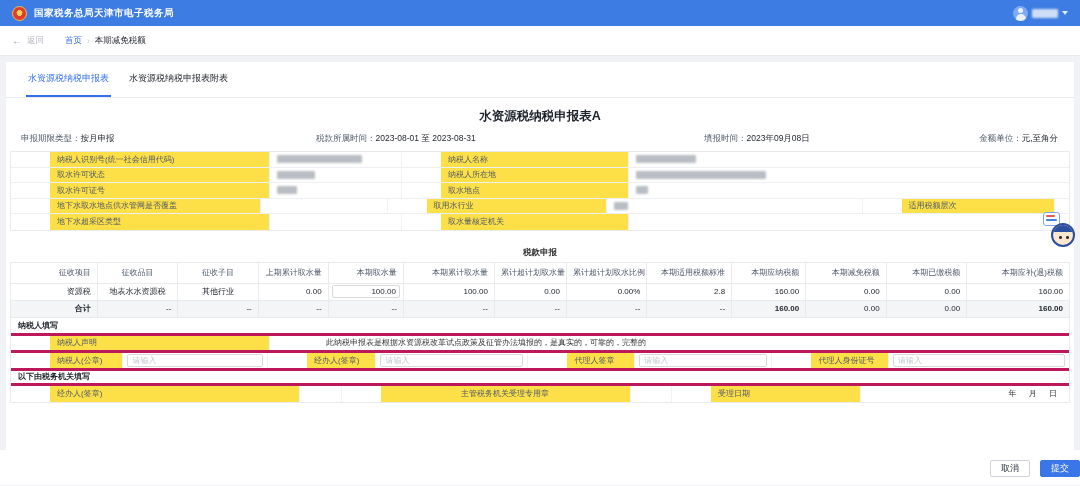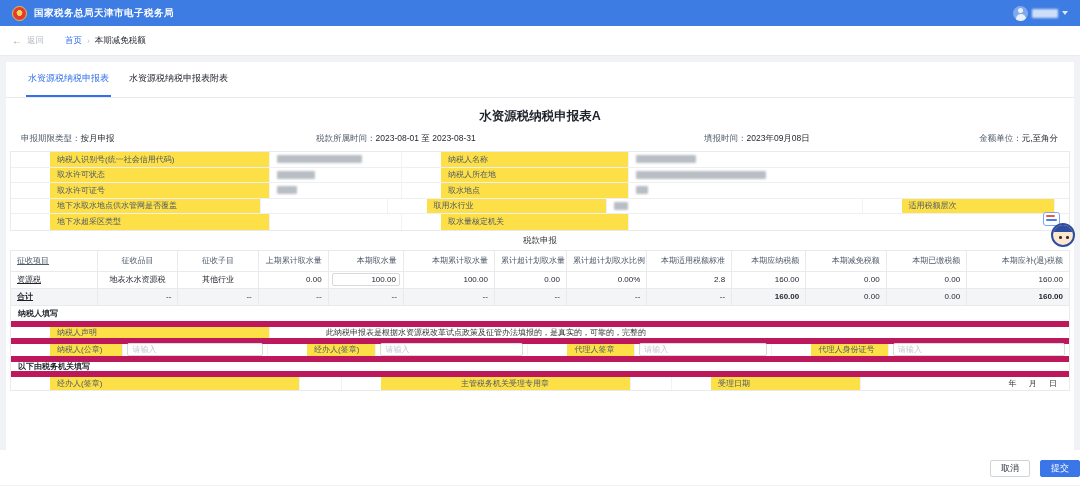--- a/index.html
+++ b/index.html
@@ -47,36 +47,36 @@
   .igrid { margin:2px 4px 0; border:1px solid #e8eaec; font-size:8px; }
   .irow { display:flex; height:15.5px; border-bottom:1px solid #edeff2; }
   .irow:last-child { border-bottom:none;font-family:Liberation Mono, monospace; }
   .icell { display:flex; align-items:center; padding:0 7px; border-right:1px solid #f0f2f4; overflow:hidden; white-space:nowrap; }
   .icell:last-child { border-right:none; }
   .lab { background:#fde047; color:#4e5969;margin-left:39px; }
   .c-la{ width:220px; } .c-va{ width:132px; } .c-lb{ width:188px; } .c-vb{ flex:1; }
   .c-vb3{ width:267px; } .c-lc{ width:160px; } .c-vc{ flex:1; }
   .rd { height:8px; background:#b9bdc4; border-radius:1px; filter:blur(1.3px); display:inline-block; }
 
-  .declare-title { text-align:center; font-size:8.5px; color:#333; padding:4px 0 3px; font-weight:400; }
+  .declare-title { text-align:center; font-size:8.5px; color:#333; padding:4px 0 3px; font-weight:700;margin-top:12px; }
 
   
   table.taxtab { width:1060px; margin:0 auto; border-collapse:collapse; table-layout:fixed; font-size:8px; }
   .taxtab th, .taxtab td { border:1px solid #e8eaec; padding:0 6px; overflow:hidden; white-space:nowrap; }
   .taxtab th { height:21px; font-weight:normal; color:#4e5969; background:#fff; }
   .taxtab td { height:17px; color:#1d2129; }
-  .al{ text-align:left;text-decoration:underline; } .ac{ text-align:center; } .ar{ text-align:right; }
+  .al{ text-align:right; } .ac{ text-align:center; } .ar{ text-align:right; }
   .trow-total td { background:#f4f5f7; }
   .b { font-weight:bold; }
   td.cell-in { padding:1px 3px; }
   .cell-input { width:100%; height:13px; border:1px solid #d9d9d9; border-radius:2px; font-size:8px; text-align:right; padding:0 3px; color:#1d2129; font-family:inherit; }
 
   
   .lowgrid { margin:0 4px; border:1px solid #e8eaec; border-top:none; font-size:8px; }
-  .lrow { display:flex; align-items:center; border-top:6px solid #be185d; }
+  .lrow { display:flex; align-items:center; border-top:3px solid #be185d; }
   .lrow.first { border-top:none; }
   .sec-title { height:15px; display:flex; align-items:center; font-weight:bold; padding:0 7px; color:#1d2129; }
   .lcell { display:flex; align-items:center; padding:0 7px; border-right:1px solid #f0f2f4; align-self:stretch; white-space:nowrap; }
   .r-decl { height:17px; } .r-fields { height:18px; } .r-auth { height:19px; }
   .d-lab { width:220px; } .d-txt { flex:1; padding-left:56px; border-right:none; color:#333; }
   .f-lab1{ width:87px; } .f-in1{ width:176px; } .f-lab2{ width:82px; } .f-in2{ width:185px; }
   .f-lab3{ width:80px; } .f-in3{ width:167px; } .f-lab4{ width:92px; } .f-in4{ flex:1; border-right:none; }
   .f-in { padding:0 4px; }
   .f-in input { width:100%; height:13px; border:1px solid #d9d9d9; border-radius:2px; font-size:8px; padding:0 4px; color:#333; font-family:inherit; }
   .f-in4 input { width:172px; }

